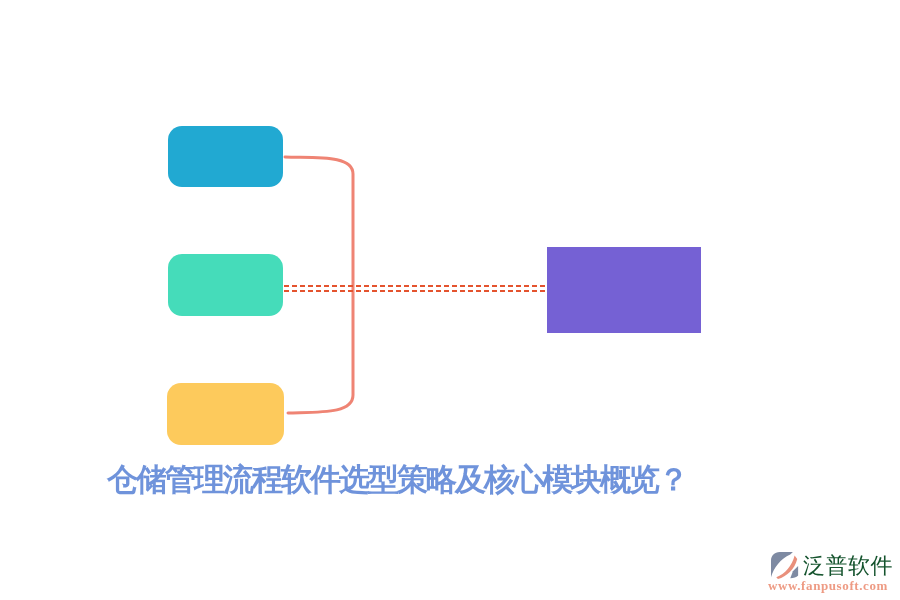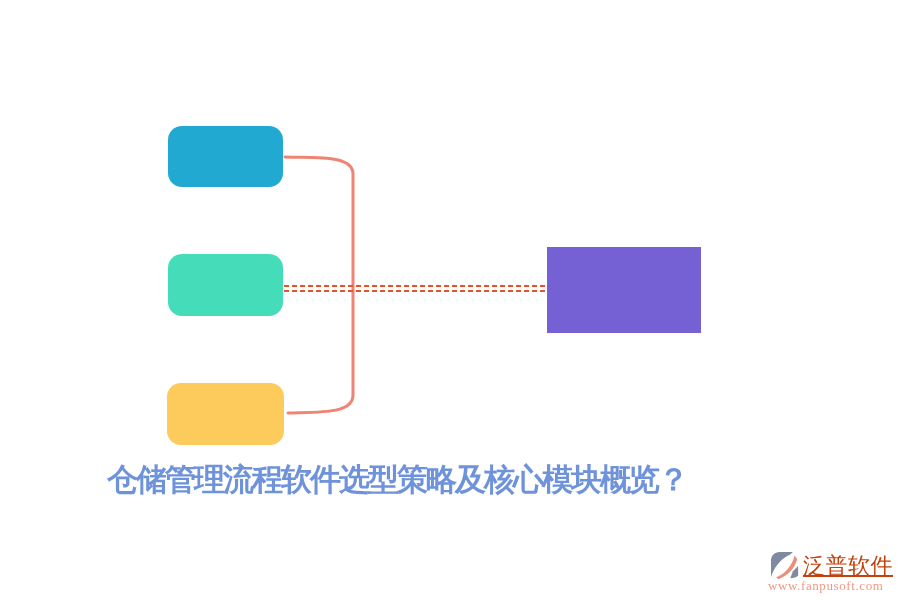--- a/index.html
+++ b/index.html
@@ -84,21 +84,21 @@
     line-height: 22px;
     letter-spacing: 0.5px;
     white-space: nowrap;
   }
   .watermark .brand-url {
     position: absolute;
     left: 2px;
     top: 31px;
     font-size: 13px;
     line-height: 13px;
-    font-weight: 400;
+    font-weight: 700;
     letter-spacing: 0.6px;
     white-space: nowrap;
   }
 </style>
 </head>
 <body>
 
 <div class="canvas">
 
   <svg class="bracket" viewBox="0 0 90 290" style="color: rgb(239, 132, 116);">
@@ -117,17 +117,17 @@
   <div class="node root" style="background-color: rgb(117, 97, 212);"></div>
 
   <div class="diagram-title" style="color: rgb(111, 147, 219);">仓储管理流程软件选型策略及核心模块概览？</div>
 
   <div class="watermark">
     <svg class="logo-icon" viewBox="0 0 34 32">
       <path d="M26 1 L11 1 C5 1 1 5 1 11 L1 30 C4 19 12 9 23 4 Z" style="fill: rgb(126, 138, 162);"></path>
       <path d="M7 30 C17 26 25 17 28 5 L31 9 C28 21 19 29 9 32 Z" style="fill: rgb(233, 144, 124);"></path>
       <path d="M26 23 L32 17 L32 28 C30 30 27 31 23 31 Z" style="fill: rgb(126, 138, 162);"></path>
     </svg>
-    <div class="brand-name" style="color: #c2410c; text-decoration: underline;">泛普软件</div>
+    <div class="brand-name" style="color: #14532d;">泛普软件</div>
     <div class="brand-url" style="color: rgb(238, 155, 132);">www.fanpusoft.com</div>
   </div>
 
 </div>
 
 </body></html>

